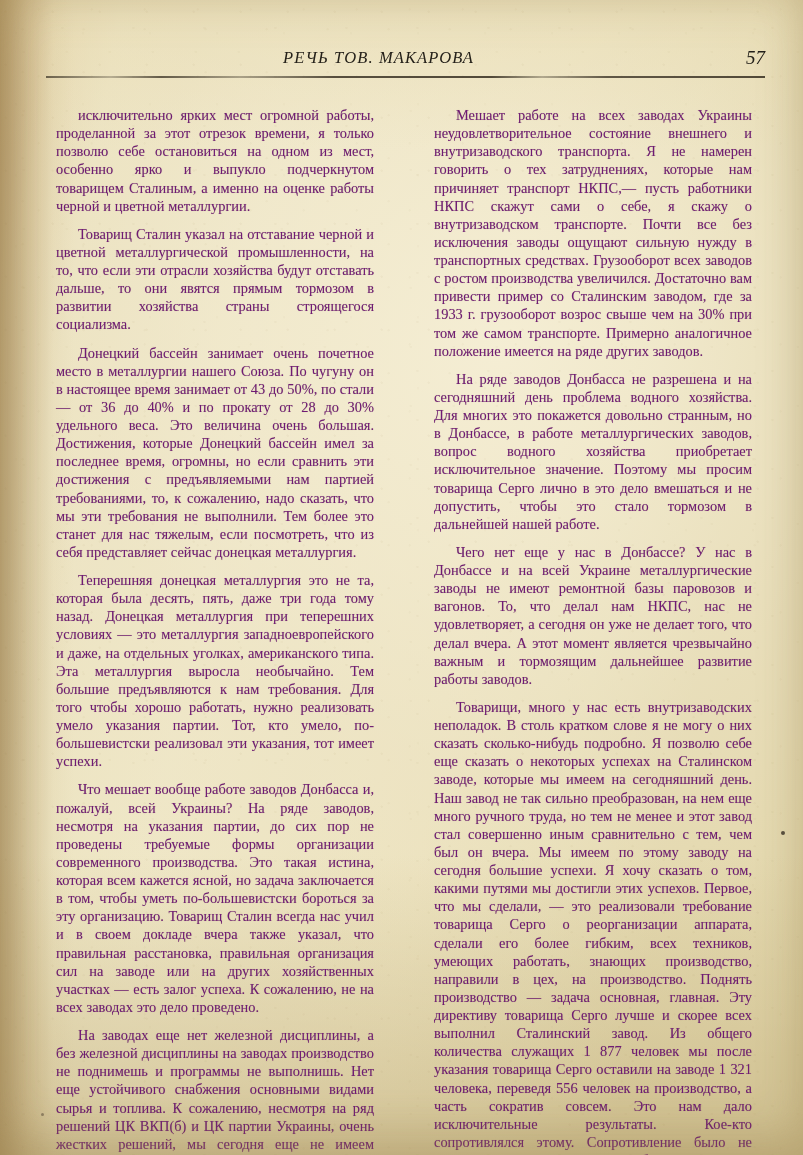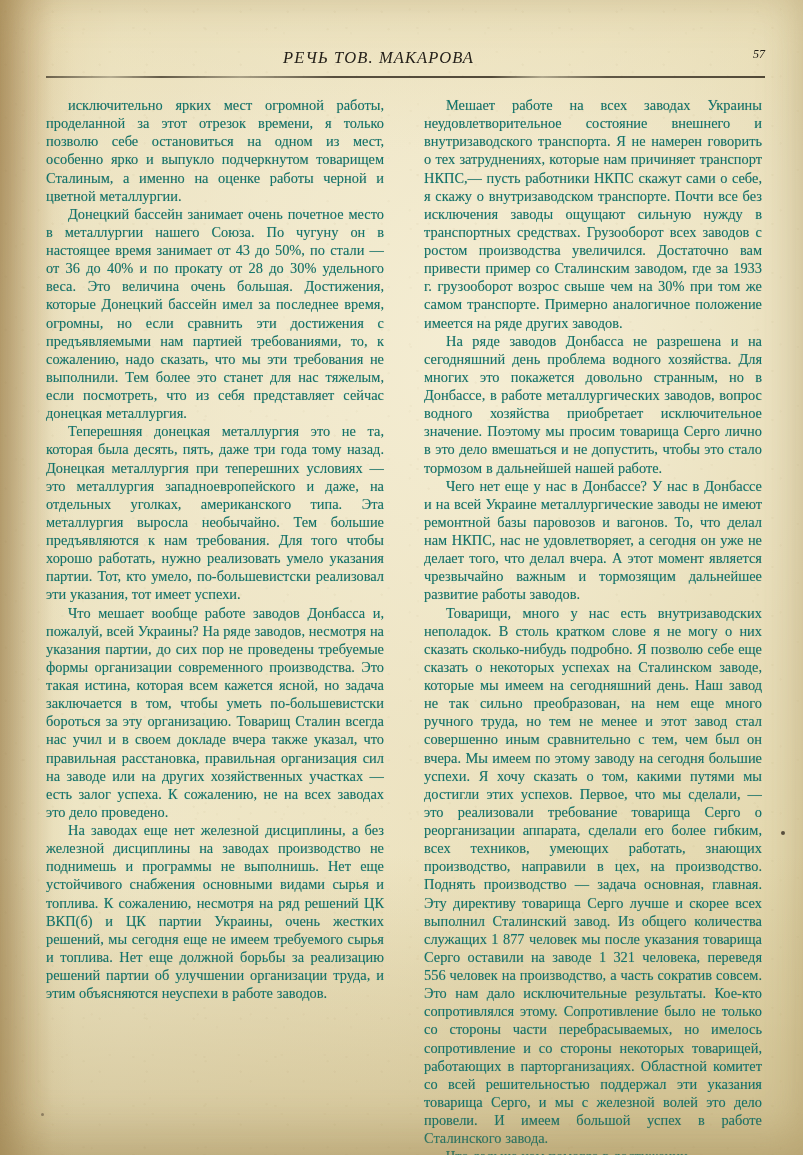--- a/index.html
+++ b/index.html
@@ -88,21 +88,21 @@
     color: #25211a;
     white-space: nowrap;
     padding-right: 54px;
     box-sizing: border-box;
   }
   .runhead-folio {
     position: absolute;
     right: 0;
     top: -1px;
     font-style: italic;
-    font-size: 12px;
+    font-size: 19px;
     font-weight: 400;
     color: #23201a;
   }
   .runhead-rule {
     position: absolute;
     left: 0;
     right: 0;
     top: 28px;
     height: 2px;
     background: linear-gradient(to right,
@@ -123,27 +123,27 @@
     left: 46px;
     top: 96px;
     width: 716px;
     display: flex;
     gap: 40px;
   }
   .col {
     width: 338px;
   }
   .col p {
-    margin: 0;
+    margin: 10px;
     text-indent: 22px;
     text-align: justify;
     text-justify: inter-word;
     font-size: 14.4px;
     line-height: 18.12px;
-    color: #0f766e;
+    color: #701a75;
     word-spacing: 0.2px;
     -webkit-font-smoothing: none;
   }
   
   .col p {
     text-shadow: 0 0 0.7px rgba(70,58,38,0.34);
   }
 
   
   .speck {
@@ -190,20 +190,21 @@
     <div class="runhead">
       <div class="runhead-title">РЕЧЬ ТОВ. МАКАРОВА</div>
       <div class="runhead-folio">57</div>
       <div class="runhead-rule"></div>
     </div>
 
     <div class="columns">
 
       <div class="col">
         <p>исключительно ярких мест огромной работы, проделанной за этот отрезок времени, я только позволю себе остановиться на одном из мест, особенно ярко и выпукло подчеркнутом товарищем Сталиным, а именно на оценке работы черной и цветной металлургии.</p>
+        <p>Товарищ Сталин указал на отставание черной и цветной металлургической промышленности, на то, что если эти отрасли хозяйства будут отставать дальше, то они явятся прямым тормозом в развитии хозяйства страны строящегося социализма.</p>
         <p>Донецкий бассейн занимает очень почетное место в металлургии нашего Союза. По чугуну он в настоящее время занимает от 43 до 50%, по стали — от 36 до 40% и по прокату от 28 до 30% удельного веса. Это величина очень большая. Достижения, которые Донецкий бассейн имел за последнее время, огромны, но если сравнить эти достижения с предъявляемыми нам партией требованиями, то, к сожалению, надо сказать, что мы эти требования не выполнили. Тем более это станет для нас тяжелым, если посмотреть, что из себя представляет сейчас донецкая металлургия.</p>
         <p>Теперешняя донецкая металлургия это не та, которая была десять, пять, даже три года тому назад. Донецкая металлургия при теперешних условиях — это металлургия западноевропейского и даже, на отдельных уголках, американского типа. Эта металлургия выросла необычайно. Тем большие предъявляются к нам требования. Для того чтобы хорошо работать, нужно реализовать умело указания партии. Тот, кто умело, по-большевистски реализовал эти указания, тот имеет успехи.</p>
         <p>Что мешает вообще работе заводов Донбасса и, пожалуй, всей Украины? На ряде заводов, несмотря на указания партии, до сих пор не проведены требуемые формы организации современного производства. Это такая истина, которая всем кажется ясной, но задача заключается в том, чтобы уметь по-большевистски бороться за эту организацию. Товарищ Сталин всегда нас учил и в своем докладе вчера также указал, что правильная расстановка, правильная организация сил на заводе или на других хозяйственных участках — есть залог успеха. К сожалению, не на всех заводах это дело проведено.</p>
         <p>На заводах еще нет железной дисциплины, а без железной дисциплины на заводах производство не поднимешь и программы не выполнишь. Нет еще устойчивого снабжения основными видами сырья и топлива. К сожалению, несмотря на ряд решений ЦК ВКП(б) и ЦК партии Украины, очень жестких решений, мы сегодня еще не имеем требуемого сырья и топлива. Нет еще должной борьбы за реализацию решений партии об улучшении организации труда, и этим объясняются неуспехи в работе заводов.</p>
       </div>
 
       <div class="col">
         <p>Мешает работе на всех заводах Украины неудовлетворительное состояние внешнего и внутризаводского транспорта. Я не намерен говорить о тех затруднениях, которые нам причиняет транспорт НКПС,— пусть работники НКПС скажут сами о себе, я скажу о внутризаводском транспорте. Почти все без исключения заводы ощущают сильную нужду в транспортных средствах. Грузооборот всех заводов с ростом производства увеличился. Достаточно вам привести пример со Сталинским заводом, где за 1933 г. грузооборот возрос свыше чем на 30% при том же самом транспорте. Примерно аналогичное положение имеется на ряде других заводов.</p>
         <p>На ряде заводов Донбасса не разрешена и на сегодняшний день проблема водного хозяйства. Для многих это покажется довольно странным, но в Донбассе, в работе металлургических заводов, вопрос водного хозяйства приобретает исключительное значение. Поэтому мы просим товарища Серго лично в это дело вмешаться и не допустить, чтобы это стало тормозом в дальнейшей нашей работе.</p>
         <p>Чего нет еще у нас в Донбассе? У нас в Донбассе и на всей Украине металлургические заводы не имеют ремонтной базы паровозов и вагонов. То, что делал нам НКПС, нас не удовлетворяет, а сегодня он уже не делает того, что делал вчера. А этот момент является чрезвычайно важным и тормозящим дальнейшее развитие работы заводов.</p>

